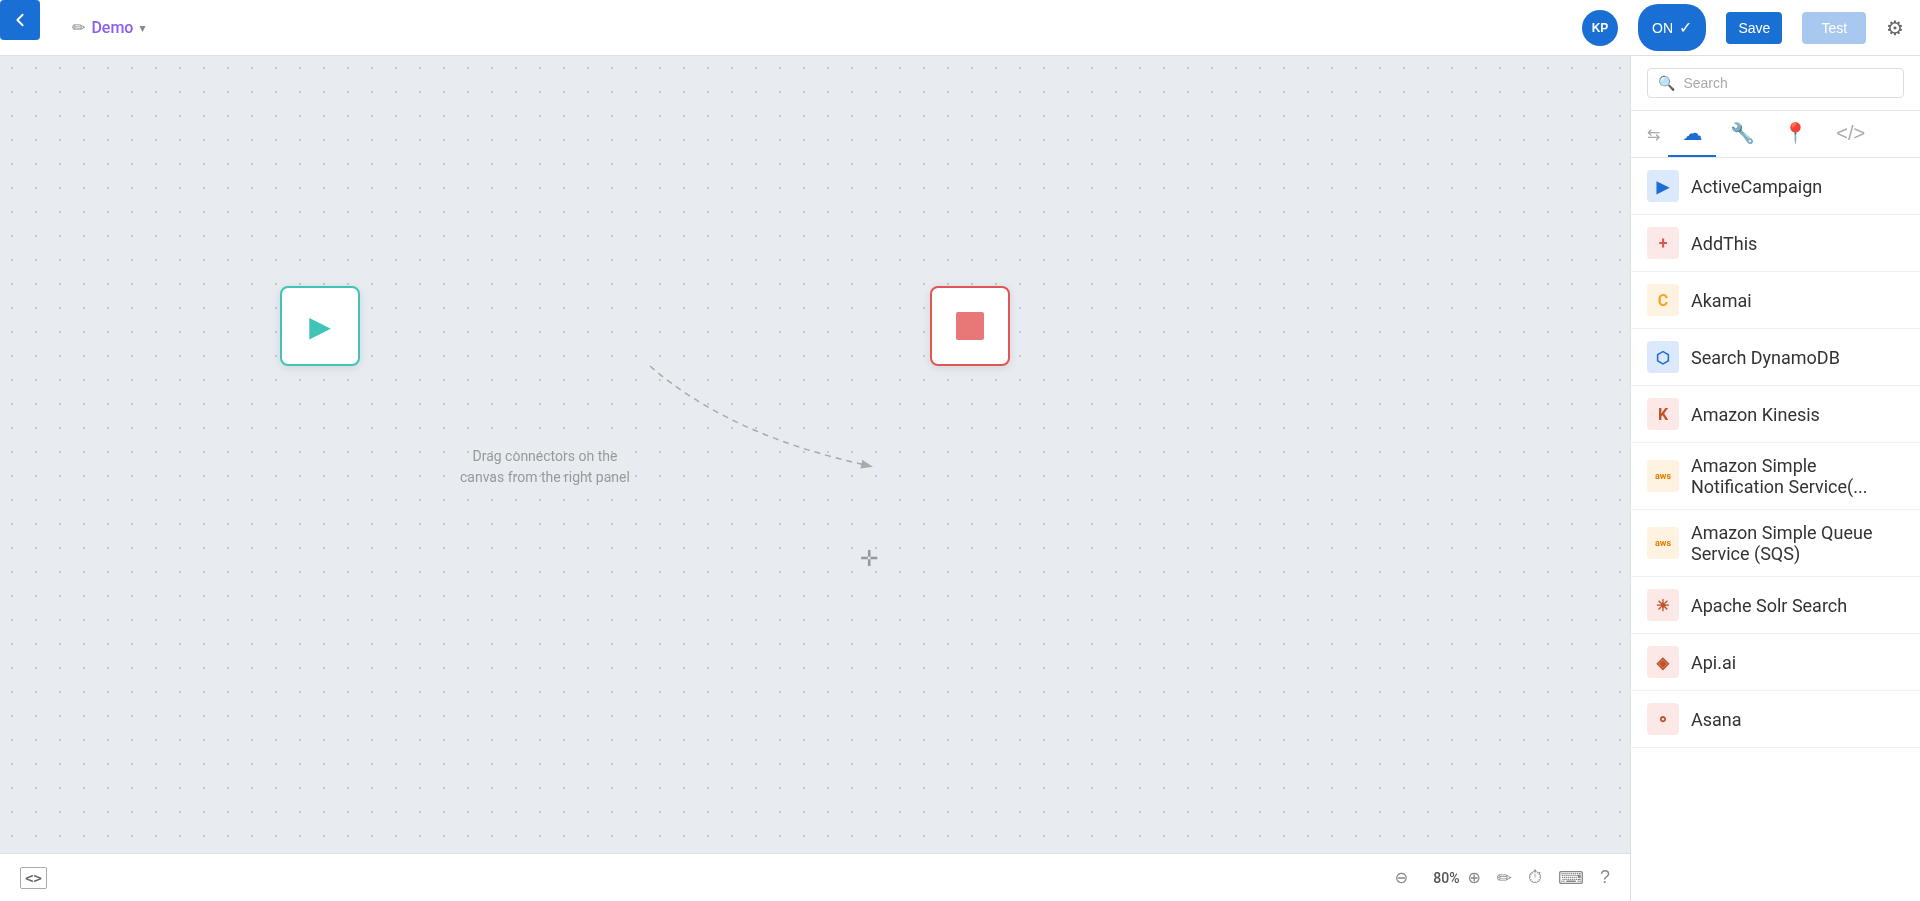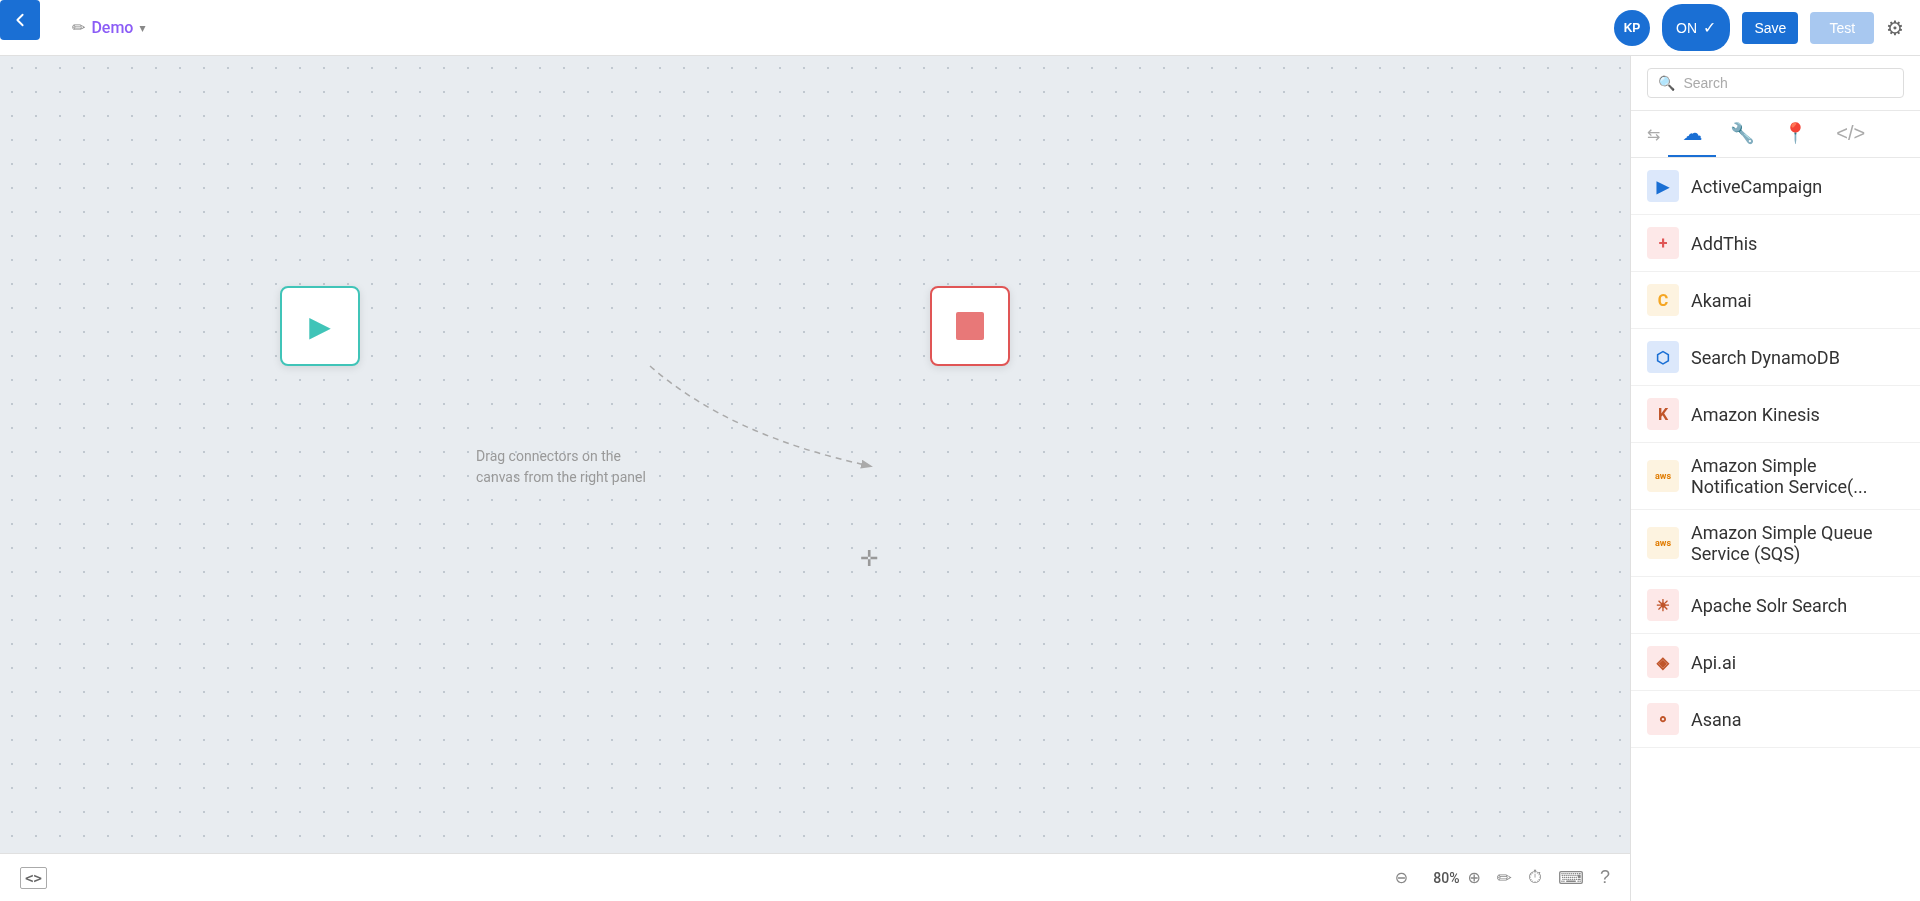--- a/index.html
+++ b/index.html
@@ -28,21 +28,21 @@
     .header-back-btn svg { width: 18px; height: 18px; fill: white; }
     .header-title-area {
       display: flex; align-items: center;
       margin-left: 56px;
       gap: 6px;
     }
     .header-pencil-icon { color: #888; font-size: 16px; }
     .header-title { font-size: 16px; font-weight: 500; color: #8b5cf6; }
     .header-dropdown-icon { color: #888; font-size: 12px; }
     .header-right {
-      display: flex; align-items: center; gap: 12px;
+      display: flex; align-items: center; gap: 20px;
       margin-left: auto;
     }
     .avatar-btn {
       width: 36px; height: 36px;
       background: #1a6fd4;
       border-radius: 50%;
       display: flex; align-items: center; justify-content: center;
       color: white; font-size: 12px; font-weight: 600;
       cursor: pointer; border: none;
     }
@@ -110,22 +110,22 @@
     }
     .node-end-inner {
       width: 28px; height: 28px;
       background: #e87878;
       border-radius: 2px;
     }
 
     
     .canvas-hint {
       position: absolute;
-      left: 476px; top: 390px;
-      text-align: left;
+      left: 460px; top: 390px;
+      text-align: center;
     }
     .canvas-hint-text {
       color: #999; font-size: 14px; line-height: 1.5;
     }
 
     .move-cursor {
       position: absolute;
       left: 860px; top: 490px;
       font-size: 22px; color: #999; cursor: move;
     }

